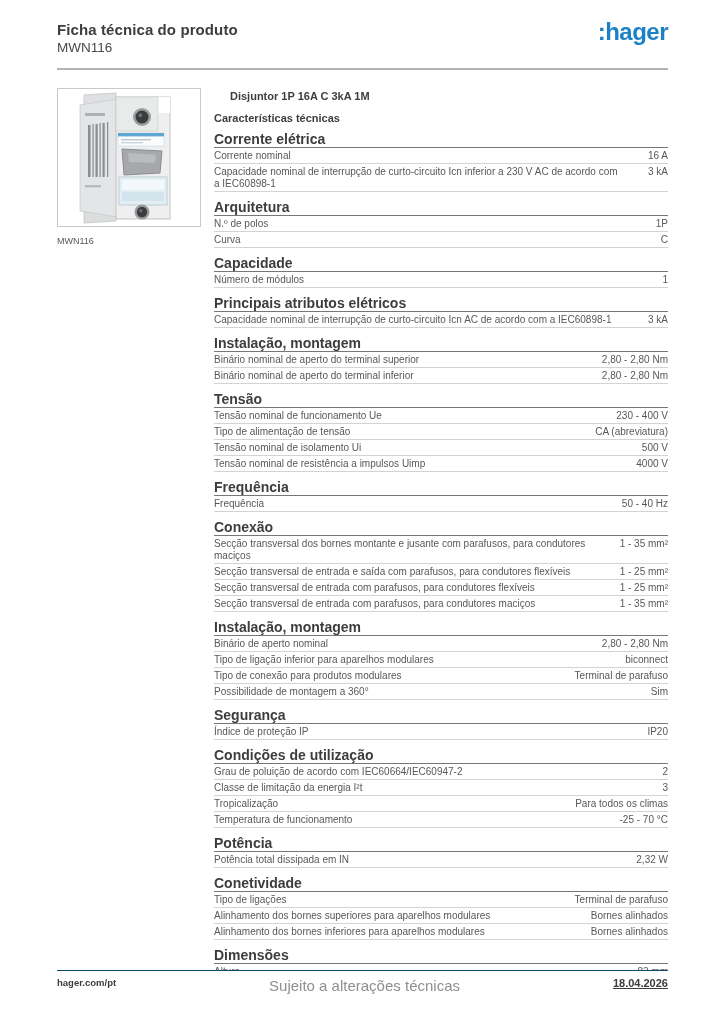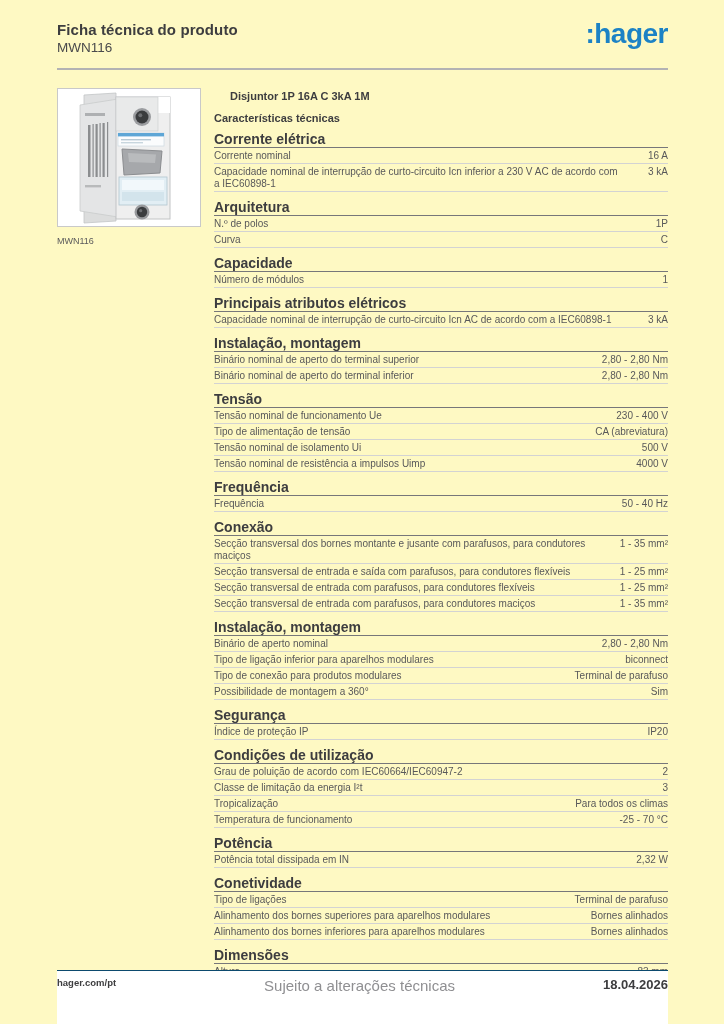--- a/index.html
+++ b/index.html
@@ -1,26 +1,26 @@
 <!DOCTYPE html>
 <html><head>
 <meta charset="utf-8">
 <style>
   * { margin:0; padding:0; box-sizing:border-box; }
   html,body { background:#9e9e9e; }
   body { font-family:"Liberation Sans","DejaVu Sans",sans-serif; }
   .page {
     position:relative; width:724px; height:1024px; margin:0 auto;
-    background:#fef9c3; overflow:hidden; color:#58585a;
+    background:#ffffff; overflow:hidden; color:#58585a;
   }
   
   .header { position:absolute; top:0; left:57px; right:56px; }
   .doc-title { margin-top:21px; font-size:15px; font-weight:bold; color:#3d3d3f; letter-spacing:.1px; }
   .doc-code  { margin-top:2px; font-size:13.5px; color:#4a4a4c; }
-  .brand { position:absolute; top:18px; right:0; font-size:28px; font-weight:bold; letter-spacing:-0.5px; }
+  .brand { position:absolute; top:18px; right:0; font-size:24px; font-weight:bold; letter-spacing:-0.5px; }
   .header-rule { margin-top:13px; border-bottom:2px solid #b3b3b3; }
   
   .main { position:absolute; top:88px; left:57px; right:56px; display:flex; }
   .left-col { width:144px; flex:0 0 144px; }
   .img-box { width:144px; height:139px; border:1px solid #c9c9c9; background:#fff; overflow:hidden; }
   .img-caption { margin-top:9px; font-size:9px; color:#59595b; }
   .right-col { flex:1; margin-left:13px; min-width:0; }
   .product-name { font-size:11px; font-weight:bold; color:#3d3d3f; margin-top:2px;padding-left:16px; }
   .chars-title  { font-size:11px; font-weight:bold; color:#3d3d3f; margin-top:10px; }
   .sections { margin-top:5px; }
@@ -37,21 +37,21 @@
   .lbl { flex:1; padding-right:16px; }
   .val { text-align:right; white-space:nowrap; }
   
   .footer {
     position:absolute; left:57px; right:56px; bottom:0; height:54px;
     border-top:1px solid #0c4a6e; background:#fff;
     display:flex; justify-content:space-between; align-items:flex-start; padding-top:6px;
   }
   .footer .f-left  { font-size:9.5px; font-weight:bold; color:#3d3d3f; text-decoration:none; }
   .footer .f-center{ font-size:15px; color:#8f8f92; }
-  .footer .f-right { font-size:13px; font-weight:bold; color:#3d3d3f; }
+  .footer .f-right { font-size:11px; font-weight:bold; color:#3d3d3f;text-decoration:underline; }
 </style>
 </head>
 <body>
 
 <div class="page">
 
   <div class="header">
     <div class="doc-title">Ficha técnica do produto</div>
     <div class="doc-code">MWN116</div>
     <div class="brand" style="color:#1c82c5;">:hager</div>

